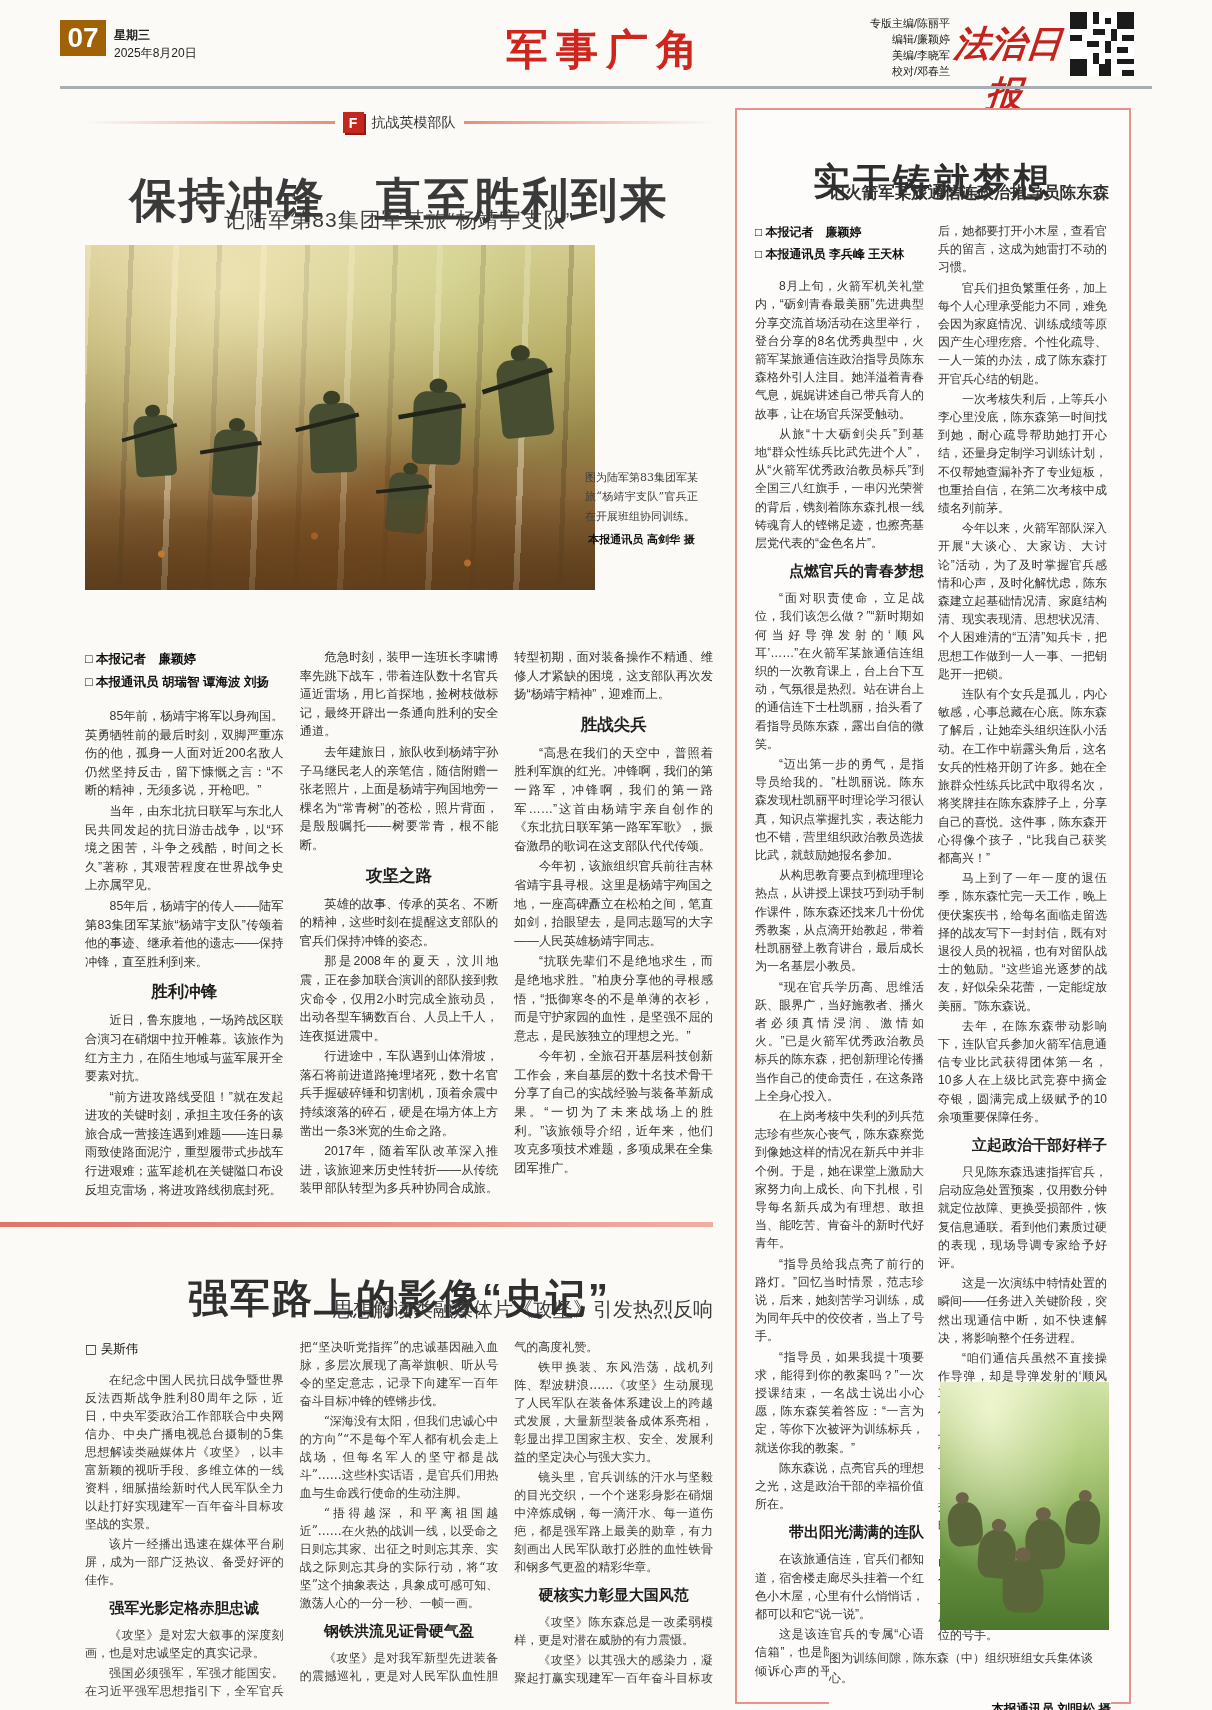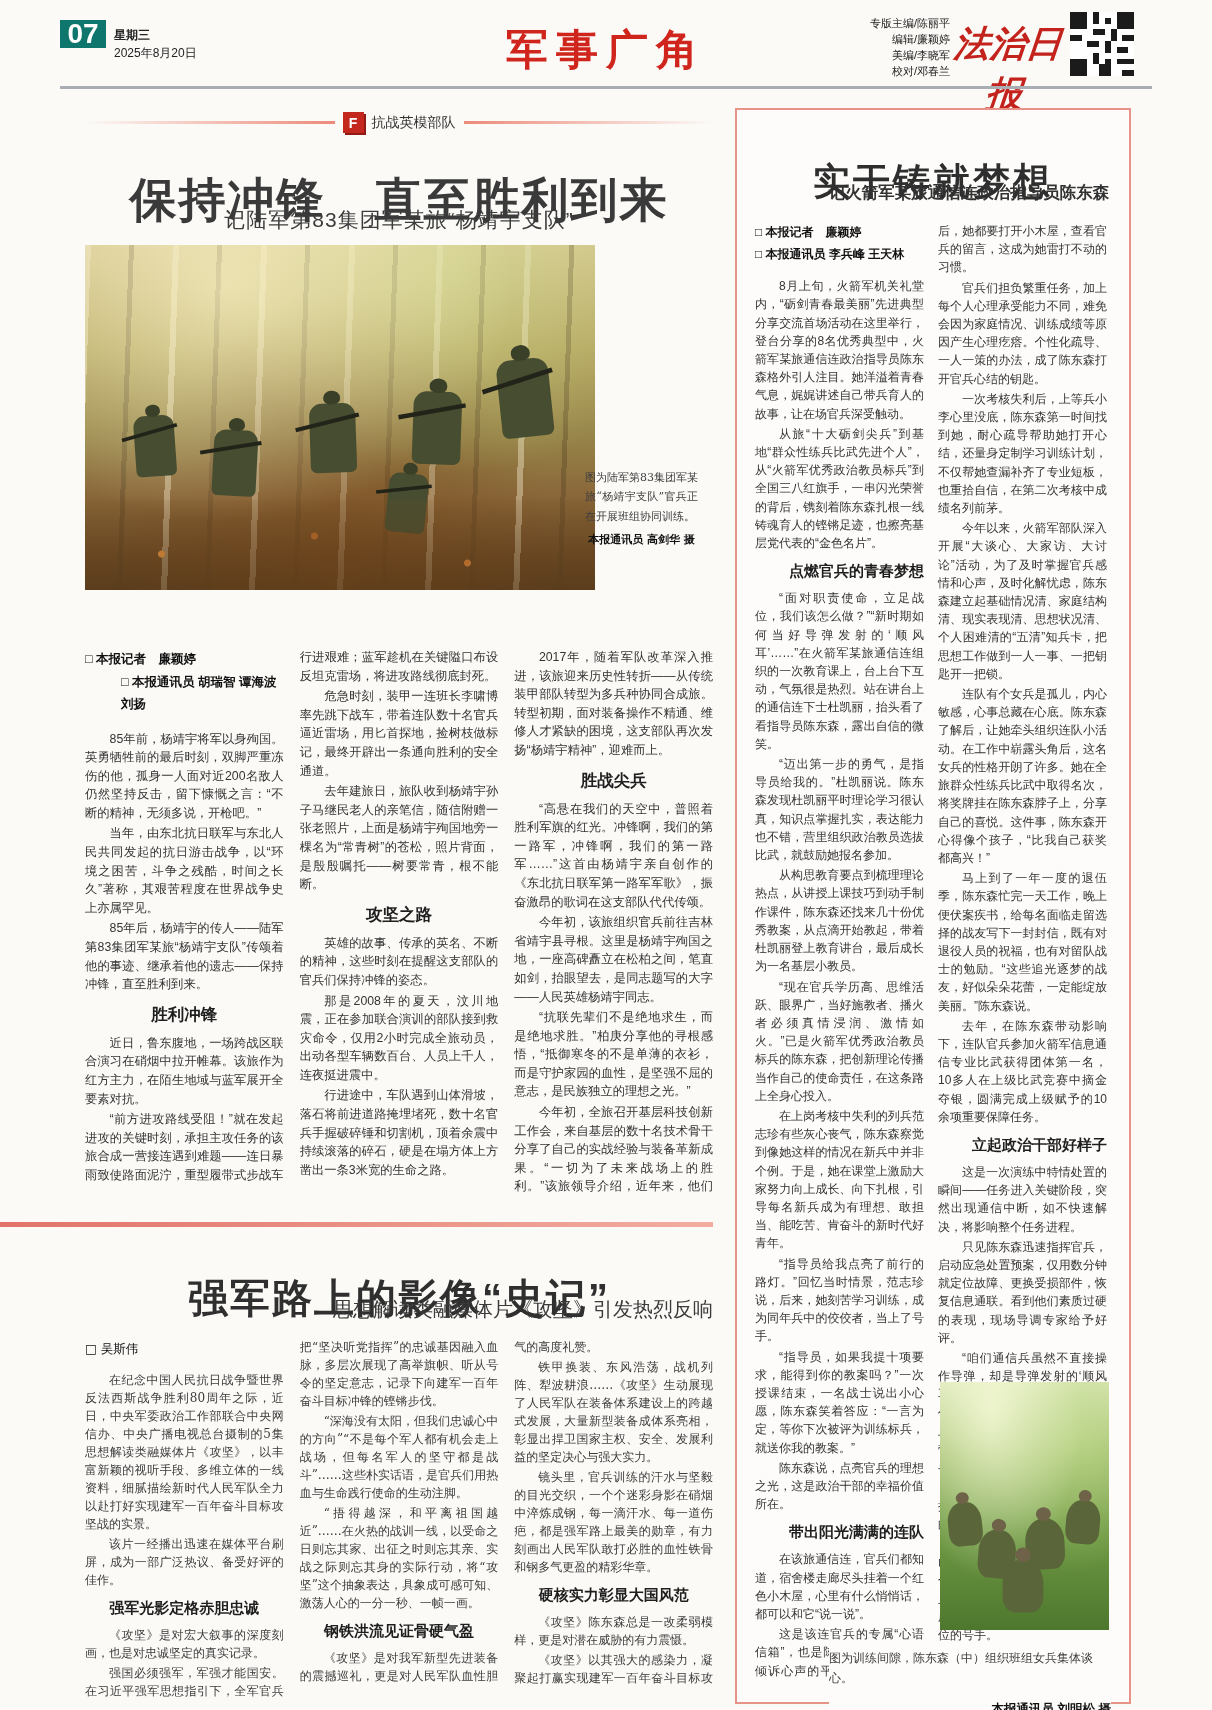--- a/index.html
+++ b/index.html
@@ -1,20 +1,20 @@
 <!DOCTYPE html>
 <html><head>
 <meta charset="utf-8">
 <style>
   html,body{margin:0;padding:0;background:#e9e7e2;}
   .page{position:relative;width:1212px;height:1710px;background:#fbfaf7;margin:0 auto;
         font-family:"Liberation Sans",sans-serif;color:#333;overflow:hidden;}
 
   
-  .pagenum{position:absolute;left:60px;top:20px;width:46px;height:28px;background:#0f766e;
+  .pagenum{position:absolute;left:60px;top:20px;width:46px;height:36px;background:#a16207;
            color:#fff;font-weight:bold;font-size:28px;display:flex;align-items:center;justify-content:center;}
   .dateblock{position:absolute;left:114px;top:26px;font-size:12px;color:#222;line-height:1.5;}
   .dateblock .wk{font-weight:bold;}
   .section-title{position:absolute;left:0;right:0;top:22px;text-align:center;
                  font-size:42px;font-weight:900;color:#d0251c;letter-spacing:8px;}
   .staff{position:absolute;right:262px;top:16px;text-align:right;font-size:11px;line-height:1.45;color:#222;}
   .masthead{position:absolute;right:150px;top:18px;width:112px;text-align:center;
             font-family:"DejaVu Serif",serif;font-style:italic;font-weight:bold;
             font-size:36px;color:#c3231c;transform:skewX(-5deg);line-height:1.4;}
   .qr{position:absolute;right:78px;top:12px;width:64px;height:64px;background:#fff;}
@@ -62,21 +62,21 @@
   .main-caption{position:absolute;left:585px;top:468px;width:113px;
                 font-family:"DejaVu Serif",serif;font-size:11px;line-height:1.75;color:#3f3f3f;text-align:justify;}
   .main-caption .credit{font-weight:bold;color:#111;text-align:center;margin-top:4px;}
 
   
   .main-body{position:absolute;left:85px;top:648px;width:628px;height:567px;overflow:hidden;
              column-count:3;column-gap:16px;column-fill:auto;}
   .para{margin:0 0 2px 0;font-size:12.3px;line-height:18.6px;text-align:justify;text-indent:2em;color:#333;}
   .sec-head{margin:10px 0 8px 0;text-align:center;font-size:16.5px;font-weight:bold;color:#1e1e1e;}
   .bl-line{font-size:12.5px;font-weight:bold;color:#111;line-height:1.8;}
-  .main-body .bl-line:nth-child(2){margin-bottom:14px;margin-left:36px;}
+  .main-body .bl-line:nth-child(2){margin-bottom:14px;}
 
   
   .bottom-rule{position:absolute;left:0;top:1222px;width:713px;height:5px;
                background:linear-gradient(90deg,#e2736a,#f2ada0);}
   .bottom-title{position:absolute;left:85px;top:1238px;width:628px;text-align:center;
                 font-size:40px;font-weight:900;color:#2f2f2f;letter-spacing:2px;}
   .bottom-subtitle{position:absolute;left:85px;top:1296px;width:628px;text-align:right;
                    font-size:20px;color:#3a3a3a;}
   .bottom-body{position:absolute;left:85px;top:1338px;width:628px;height:362px;overflow:hidden;
                column-count:3;column-gap:16px;column-fill:auto;
@@ -230,22 +230,22 @@
         <h4 class="sec-head">带出阳光满满的连队</h4>
         <p class="para">在该旅通信连，官兵们都知道，宿舍楼走廊尽头挂着一个红色小木屋，心里有什么悄悄话，都可以和它“说一说”。</p>
         <p class="para">这是该连官兵的专属“心语信箱”，也是陈东森打造的官兵倾诉心声的平台。每天晚点名后，她都要打开小木屋，查看官兵的留言，这成为她雷打不动的习惯。</p>
         <p class="para">官兵们担负繁重任务，加上每个人心理承受能力不同，难免会因为家庭情况、训练成绩等原因产生心理疙瘩。个性化疏导、一人一策的办法，成了陈东森打开官兵心结的钥匙。</p>
         <p class="para">一次考核失利后，上等兵小李心里没底，陈东森第一时间找到她，耐心疏导帮助她打开心结，还量身定制学习训练计划，不仅帮她查漏补齐了专业短板，也重拾自信，在第二次考核中成绩名列前茅。</p>
         <p class="para">今年以来，火箭军部队深入开展“大谈心、大家访、大讨论”活动，为了及时掌握官兵感情和心声，及时化解忧虑，陈东森建立起基础情况清、家庭结构清、现实表现清、思想状况清、个人困难清的“五清”知兵卡，把思想工作做到一人一事、一把钥匙开一把锁。</p>
         <p class="para">连队有个女兵是孤儿，内心敏感，心事总藏在心底。陈东森了解后，让她牵头组织连队小活动。在工作中崭露头角后，这名女兵的性格开朗了许多。她在全旅群众性练兵比武中取得名次，将奖牌挂在陈东森脖子上，分享自己的喜悦。这件事，陈东森开心得像个孩子，“比我自己获奖都高兴！”</p>
         <p class="para">马上到了一年一度的退伍季，陈东森忙完一天工作，晚上便伏案疾书，给每名面临走留选择的战友写下一封封信，既有对退役人员的祝福，也有对留队战士的勉励。“这些追光逐梦的战友，好似朵朵花蕾，一定能绽放美丽。”陈东森说。</p>
         <p class="para">去年，在陈东森带动影响下，连队官兵参加火箭军信息通信专业比武获得团体第一名，10多人在上级比武竞赛中摘金夺银，圆满完成上级赋予的10余项重要保障任务。</p>
         <h4 class="sec-head">立起政治干部好样子</h4>
+        <p class="para">只见陈东森迅速指挥官兵，启动应急处置预案，仅用数分钟就定位故障、更换受损部件，恢复信息通联。看到他们素质过硬的表现，现场导调专家给予好评。</p>
         <p class="para">这是一次演练中特情处置的瞬间——任务进入关键阶段，突然出现通信中断，如不快速解决，将影响整个任务进程。</p>
-        <p class="para">只见陈东森迅速指挥官兵，启动应急处置预案，仅用数分钟就定位故障、更换受损部件，恢复信息通联。看到他们素质过硬的表现，现场导调专家给予好评。</p>
         <p class="para">“咱们通信兵虽然不直接操作导弹，却是导弹发射的‘顺风耳’，必须练就过硬本领，确保作战指令随时畅通。”训练场上，陈东森总是一改柔弱模样，带头摔打磨砺，浑身上下充满战斗血性。</p>
         <p class="para">这些年，她一步一个脚印拼搏奋进，成为广大官兵奋斗强军的青春榜样。</p>
         <p class="para">参军入伍后，陈东森到了大山深处的导弹军营，她面对数千个电话号码背记得滚瓜烂熟，并且在每次检验考核中名列前茅，成为同年兵中第一批走上值班岗位的号手。</p>
       </div>
 
     <div class="photo-grass">
       <div class="grasswoman"></div>
       <div class="grasswoman"></div>
       <div class="grasswoman"></div>
       <div class="grasswoman"></div>

